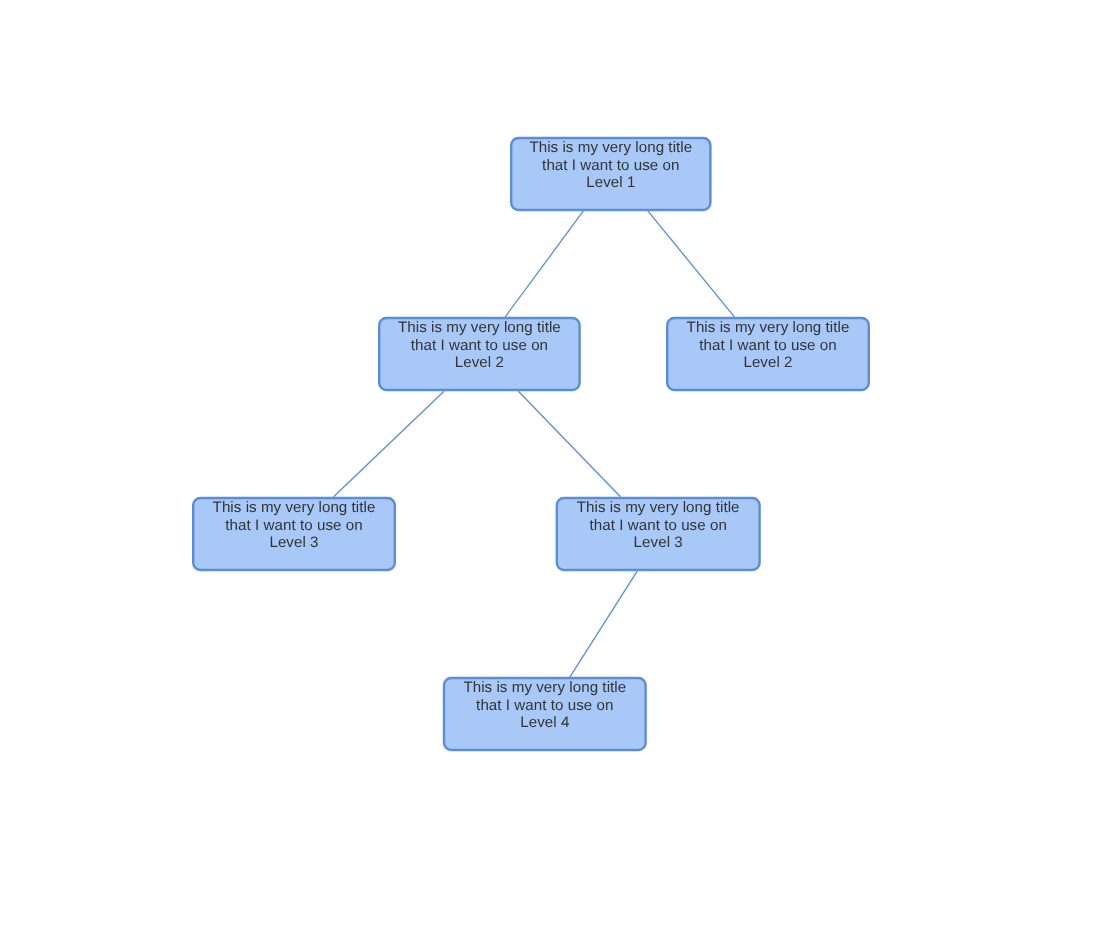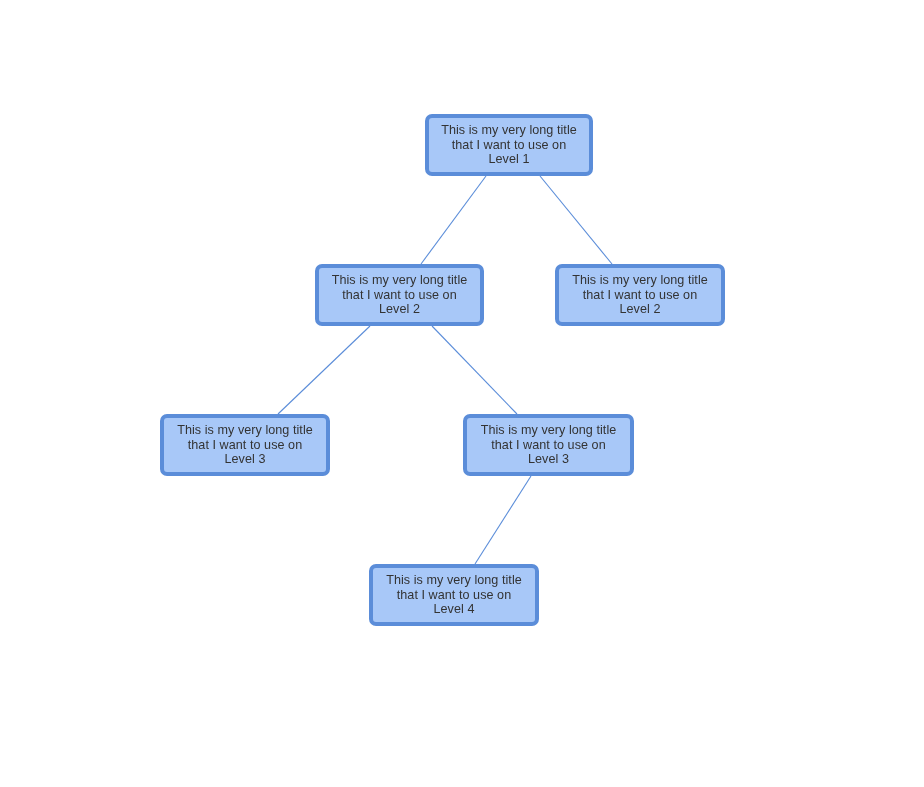--- a/index.html
+++ b/index.html
@@ -21,24 +21,24 @@
     left: 0;
     top: 0;
     width: 924px;
     height: 787px;
     pointer-events: none;
   }
   .node {
     position: absolute;
     box-sizing: border-box;
     background: #a8c8f8;
-    border: 4px solid #c2410c;
+    border: 2px solid #c2410c;
     border-radius: 7px;
     display: flex;
-    align-items: center;
+    align-items: flex-start;
     justify-content: center;
     z-index: 2;
   }
   .node-label {
     display: block;
     width: 100%;
     text-align: center;
     font-size: 12.6px;
     line-height: 14.6px;
     color: #333333;

